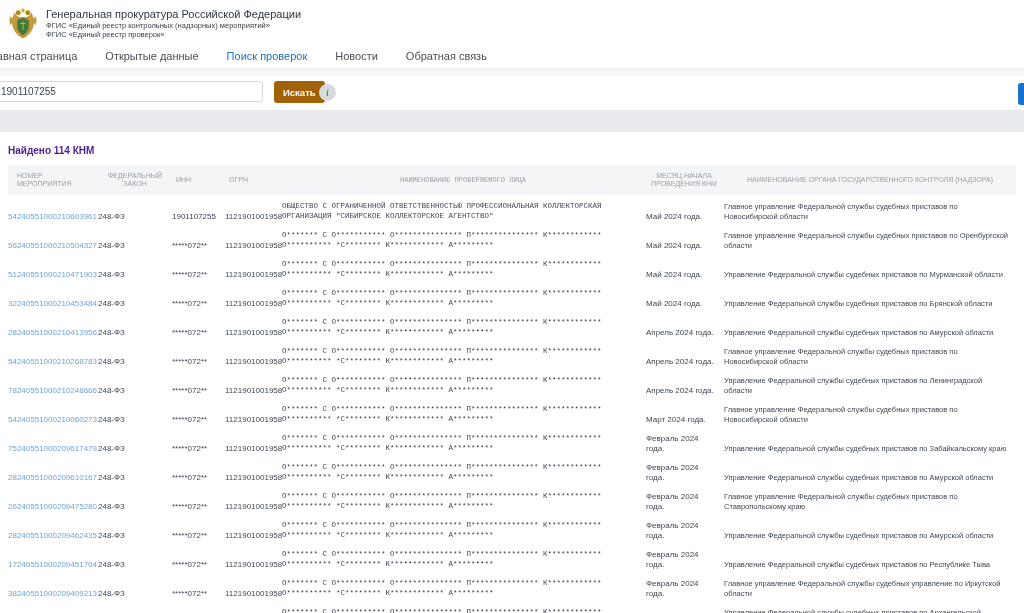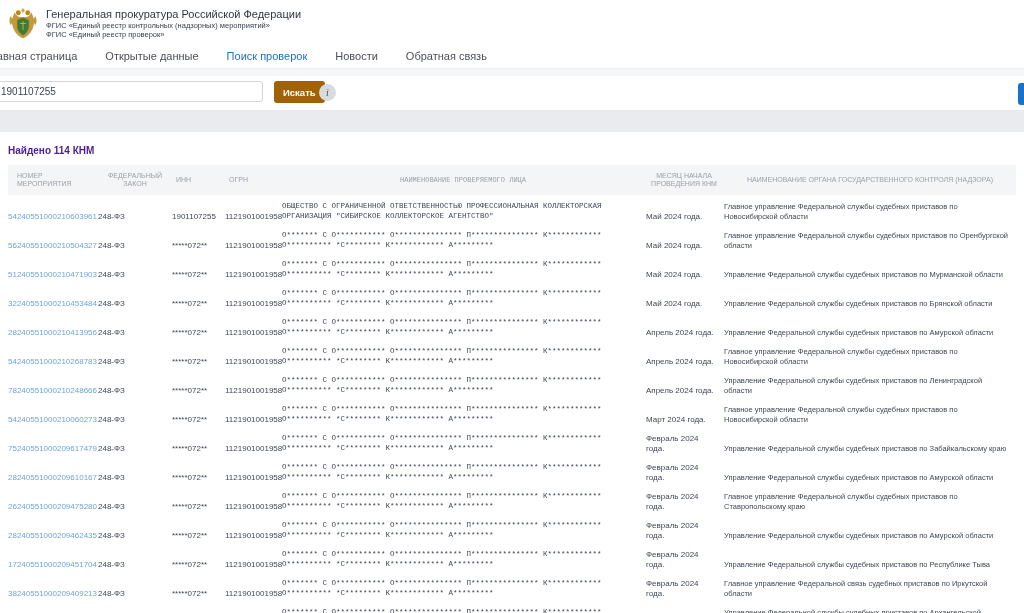--- a/index.html
+++ b/index.html
@@ -246,21 +246,21 @@
     <div class="td c7">Управление Федеральной службы судебных приставов по Республике Тыва</div>
   </div>
 
   <div class="tr">
     <div class="td c1"><a class="num-link">38240551000209409213</a></div>
     <div class="td c2">248-ФЗ</div>
     <div class="td c3">*****072**</div>
     <div class="td c4">1121901001958</div>
     <div class="td c5">О******* С О*********** О*************** П*************** К************ О********** *С******** К************ А*********</div>
     <div class="td c6">Февраль 2024 года.</div>
-    <div class="td c7">Главное управление Федеральной связь судебных приставов по Иркутской области</div>
+    <div class="td c7">Главное управление Федеральной службы судебных управление по Иркутской области</div>
   </div>
 
   <div class="tr">
     <div class="td c1"><a class="num-link">29240551000209174360</a></div>
     <div class="td c2">248-ФЗ</div>
     <div class="td c3">*****072**</div>
     <div class="td c4">1121901001958</div>
     <div class="td c5">О******* С О*********** О*************** П*************** К************ О********** *С******** К************ А*********</div>
     <div class="td c6">Январь 2024 года.</div>
     <div class="td c7">Управление Федеральной службы судебных приставов по Архангельской области и</div>

